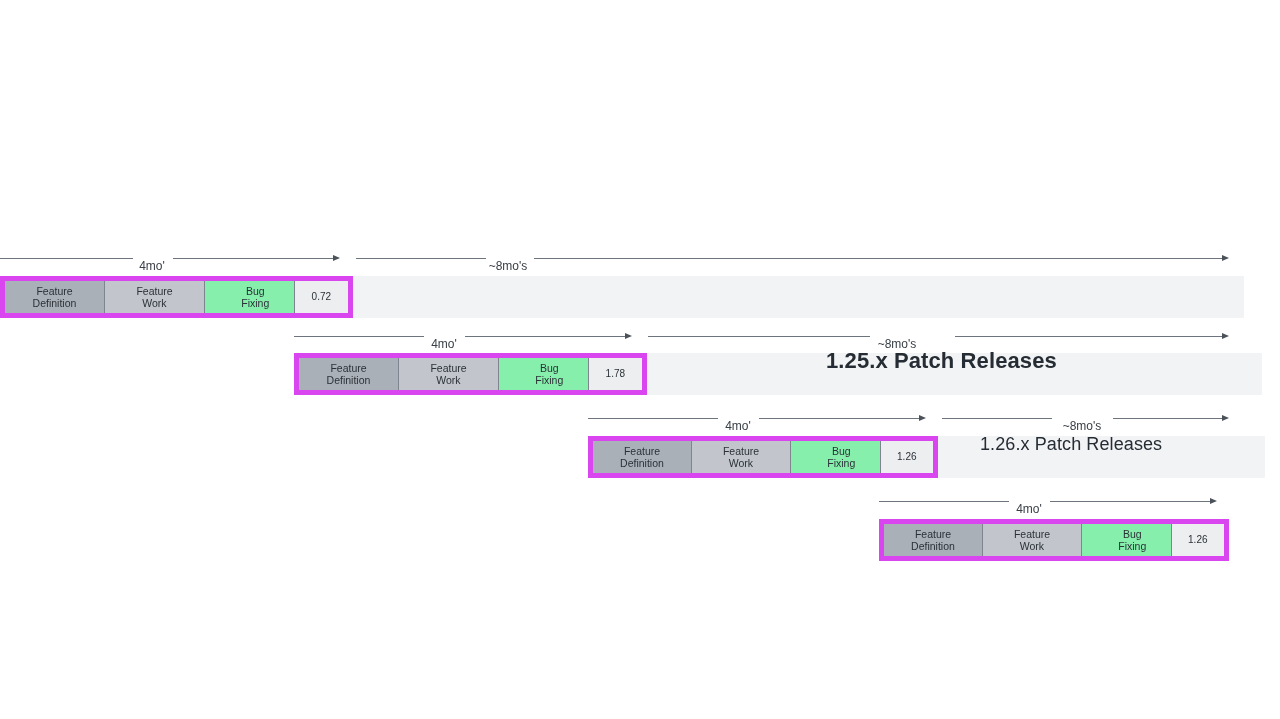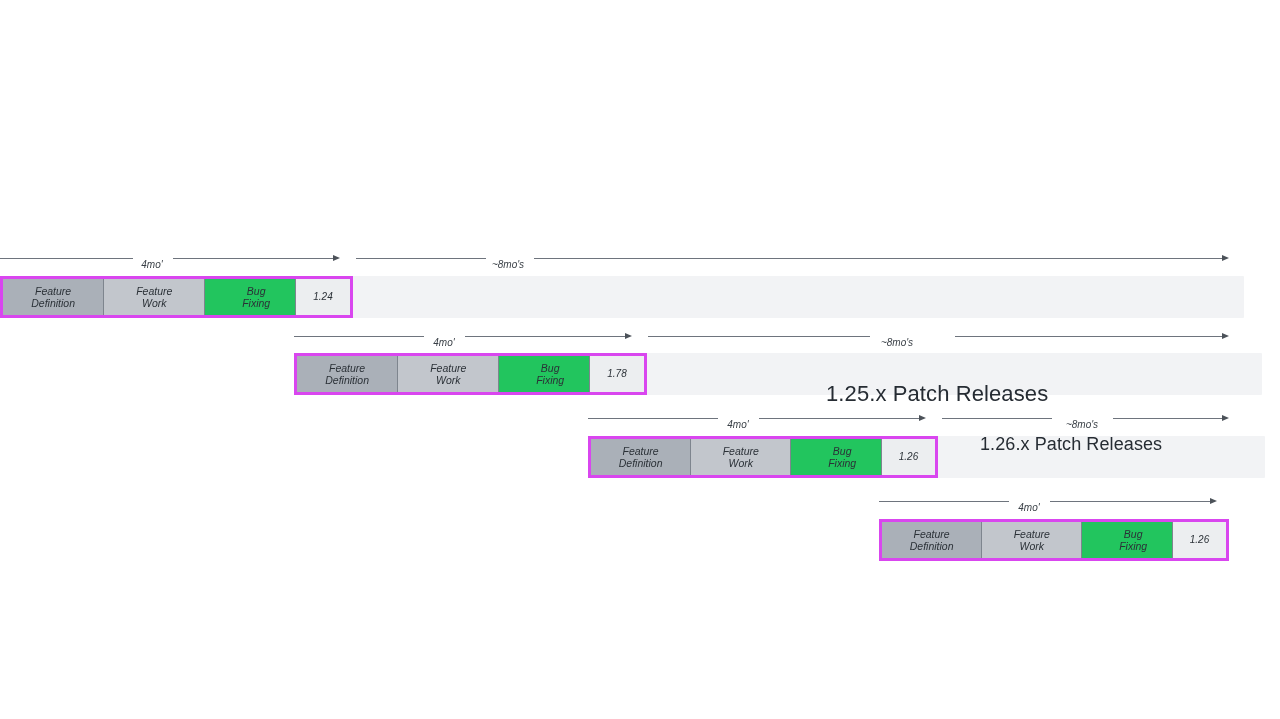--- a/index.html
+++ b/index.html
@@ -33,39 +33,38 @@
     color: #262c33;
     font-weight: 400;
     letter-spacing: 0.1px;
   }
 
   
   .phase-group {
     position: absolute;
     display: flex;
     box-sizing: border-box;
-    border: 3px solid #d946ef;
-    font-style: italic;
+    border: 5px solid #d946ef;
   }
   .phase {
     box-sizing: border-box;
     display: flex;
     align-items: center;
     justify-content: center;
     text-align: center;
     line-height: 1.18;
     font-size: 10.5px;
     color: #2b3137;
     border-right: 1px solid #7e858e;
     position: relative;
   }
   .phase:last-child { border-right: none; }
   .phase.def      { background: #aab0b8; }
   .phase.work     { background: #c2c6cc; }
-  .phase.bug      { background: #22c55e; padding-left: 12px; }
+  .phase.bug      { background: #86efac; padding-left: 12px; }
   .phase.ver      { background: #eceef0; font-size: 10px; }
 
   
   .tl {
     position: absolute;
     height: 12px;
   }
   .tl-seg {
     position: absolute;
     top: 6px;
@@ -77,24 +76,23 @@
     top: 2.5px;
     width: 0; height: 0;
     border-top: 3.5px solid transparent;
     border-bottom: 3.5px solid transparent;
     border-left: 7px solid #4c5259;
   }
   .tl-label {
     position: absolute;
     top: -1px;
     white-space: nowrap;
-    font-size: 10px;
+    font-size: 12px;
     color: #3a4047;
     transform: translateX(-50%);
-    font-style: italic;
   }
 </style>
 </head>
 <body>
 
 <div class="canvas">
 
   <div class="tl" style="left:0px; top:252px; width:1280px;">
     <div class="tl-seg" style="left:0px; width:133px;"></div>
     <div class="tl-label" style="left:152px; top:7px;">4mo'</div>
@@ -112,37 +110,37 @@
   <div class="phase-group" style="left:0px; top:276px; width:353px; height:42px;">
     <div class="phase def" style="width:103px;">
       <span><span>Feature</span><br><span>Definition</span></span>
     </div>
     <div class="phase work" style="width:103px;">
       <span><span>Feature</span><br><span>Work</span></span>
     </div>
     <div class="phase bug" style="width:92px;">
       <span><span>Bug</span><br><span>Fixing</span></span>
     </div>
-    <div class="phase ver" style="width:55px;">1.24</div>
+    <div class="phase ver" style="width:55px;">0.72</div>
   </div>
 
   <div class="tl" style="left:0px; top:330px; width:1280px;">
     <div class="tl-seg" style="left:294px; width:130px;"></div>
     <div class="tl-label" style="left:444px; top:7px;">4mo'</div>
     <div class="tl-seg" style="left:465px; width:162px;"></div>
     <div class="tl-head" style="left:625px;"></div>
 
     <div class="tl-seg" style="left:648px; width:222px;"></div>
     <div class="tl-label" style="left:897px; top:7px;">~8mo's</div>
     <div class="tl-seg" style="left:955px; width:269px;"></div>
     <div class="tl-head" style="left:1222px;"></div>
   </div>
 
   <div class="patch-band" style="left:294px; top:353px; width:968px; height:42px;"></div>
-  <div class="patch-band-label" style="left:826px; top:381px; font-size:22px;">1.25.x Patch Releases</div>
+  <div class="patch-band-label" style="left:826px; top:348px; font-size:22px;font-weight:bold;">1.25.x Patch Releases</div>
 
   <div class="phase-group" style="left:294px; top:353px; width:353px; height:42px;">
     <div class="phase def" style="width:103px;">
       <span><span>Feature</span><br><span>Definition</span></span>
     </div>
     <div class="phase work" style="width:103px;">
       <span><span>Feature</span><br><span>Work</span></span>
     </div>
     <div class="phase bug" style="width:92px;">
       <span><span>Bug</span><br><span>Fixing</span></span>

